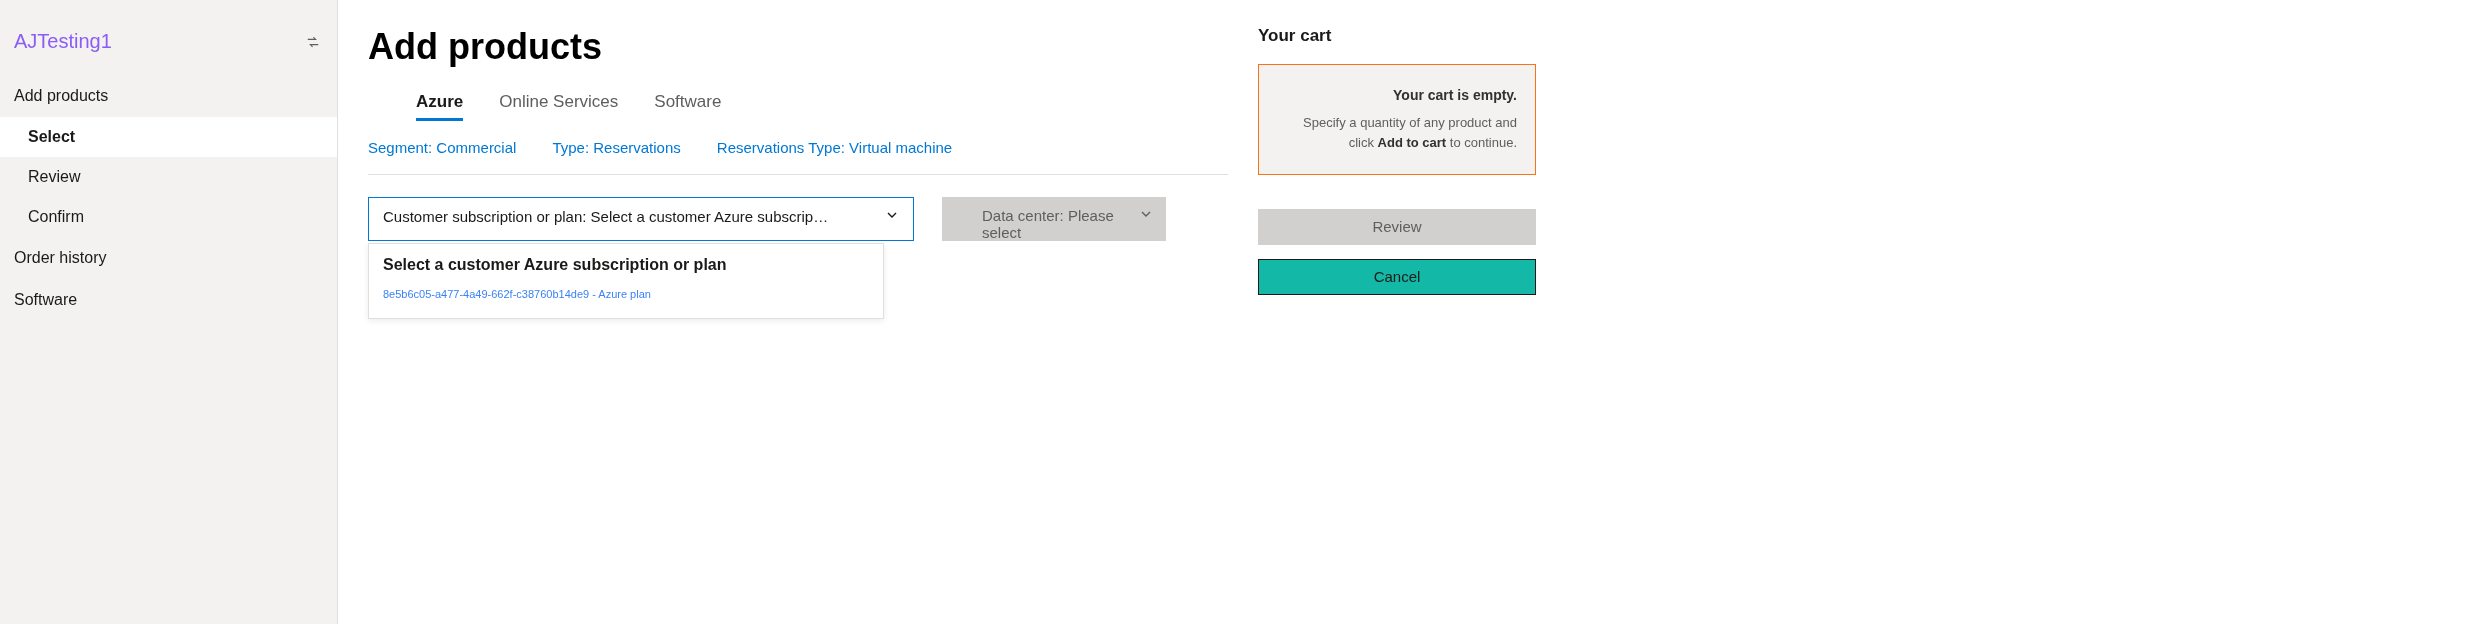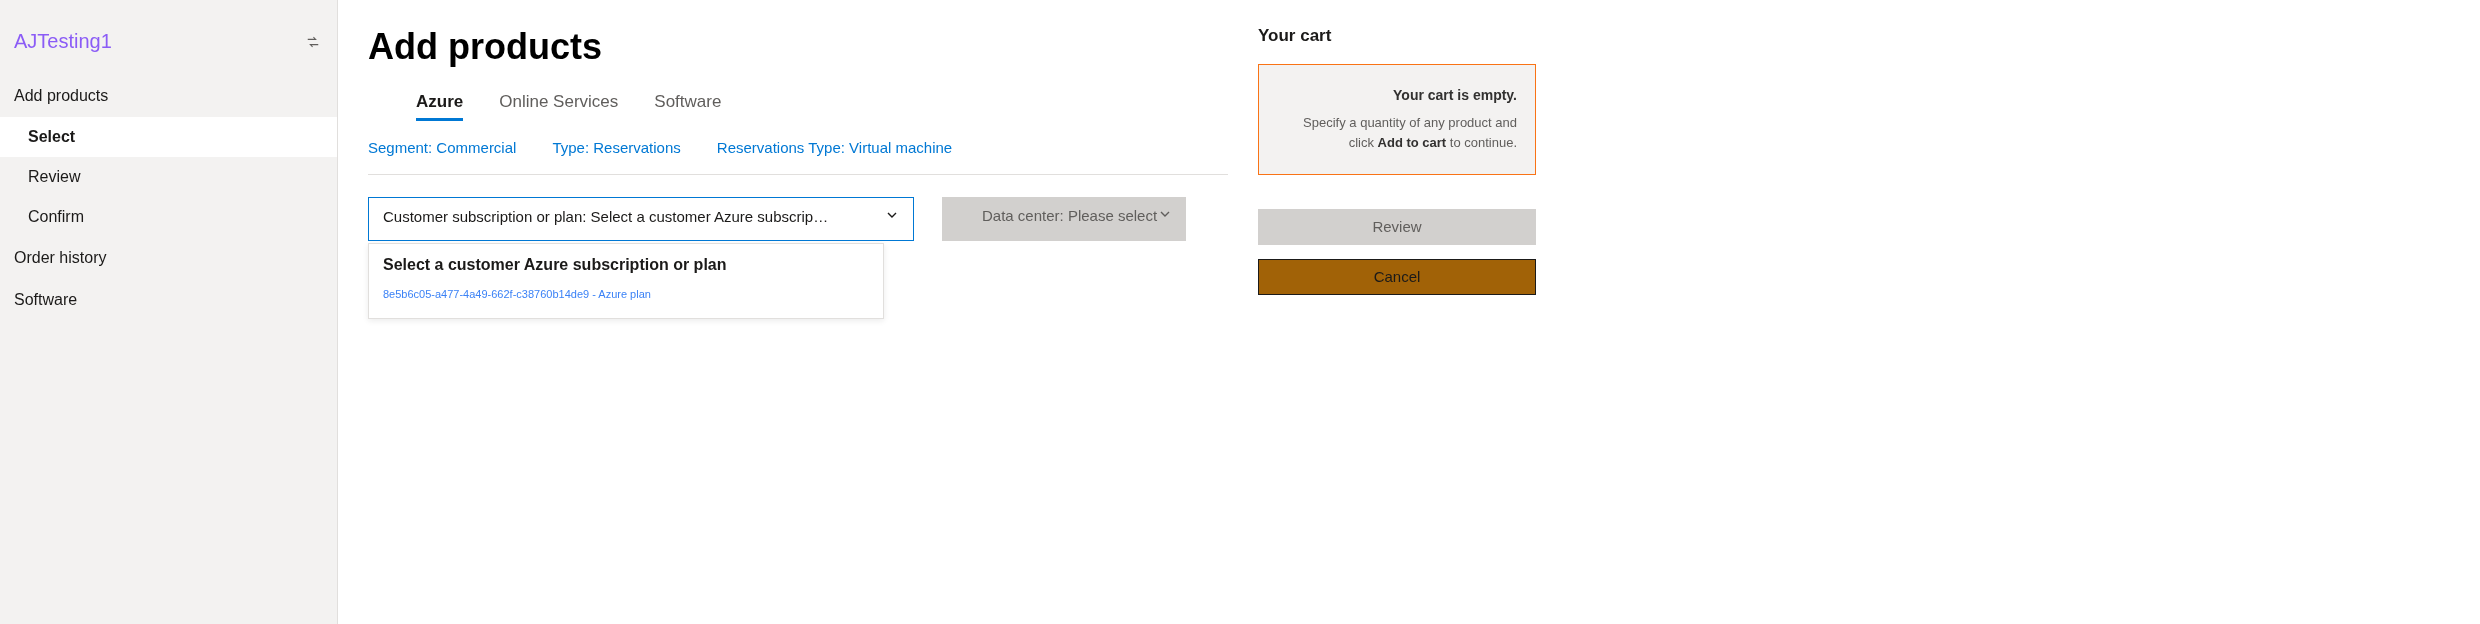--- a/index.html
+++ b/index.html
@@ -122,21 +122,21 @@
       background: #fff;
       color: #1b1a19;
     }
     .select-subscription .select-text {
       white-space: nowrap;
       overflow: hidden;
       text-overflow: ellipsis;
       max-width: 480px;
     }
     .select-datacenter {
-      width: 244px;
+      width: 224px;
       background: #d2d0ce;
       color: #605e5c;
       padding-left: 40px;
     }
     .chevron {
       width: 14px; height: 14px;
       display: inline-flex; align-items: center; justify-content: center;
       color: #605e5c;
     }
     .select-subscription .chevron { color: #1b1a19; }
@@ -192,21 +192,21 @@
       font-size: 15px;
       cursor: pointer;
       margin-bottom: 14px;
     }
     .btn-review {
       background: #d2d0ce;
       color: #605e5c;
       border: 1px solid #d2d0ce;
     }
     .btn-cancel {
-      background: #a16207;
+      background: #14b8a6;
       color: #1b1a19;
       border: 1.5px solid #1b1a19;
     }
     svg { display: block; }
   </style>
 </head>
 <body>
 
 <nav class="sidebar">
   <div class="sidebar-header">

